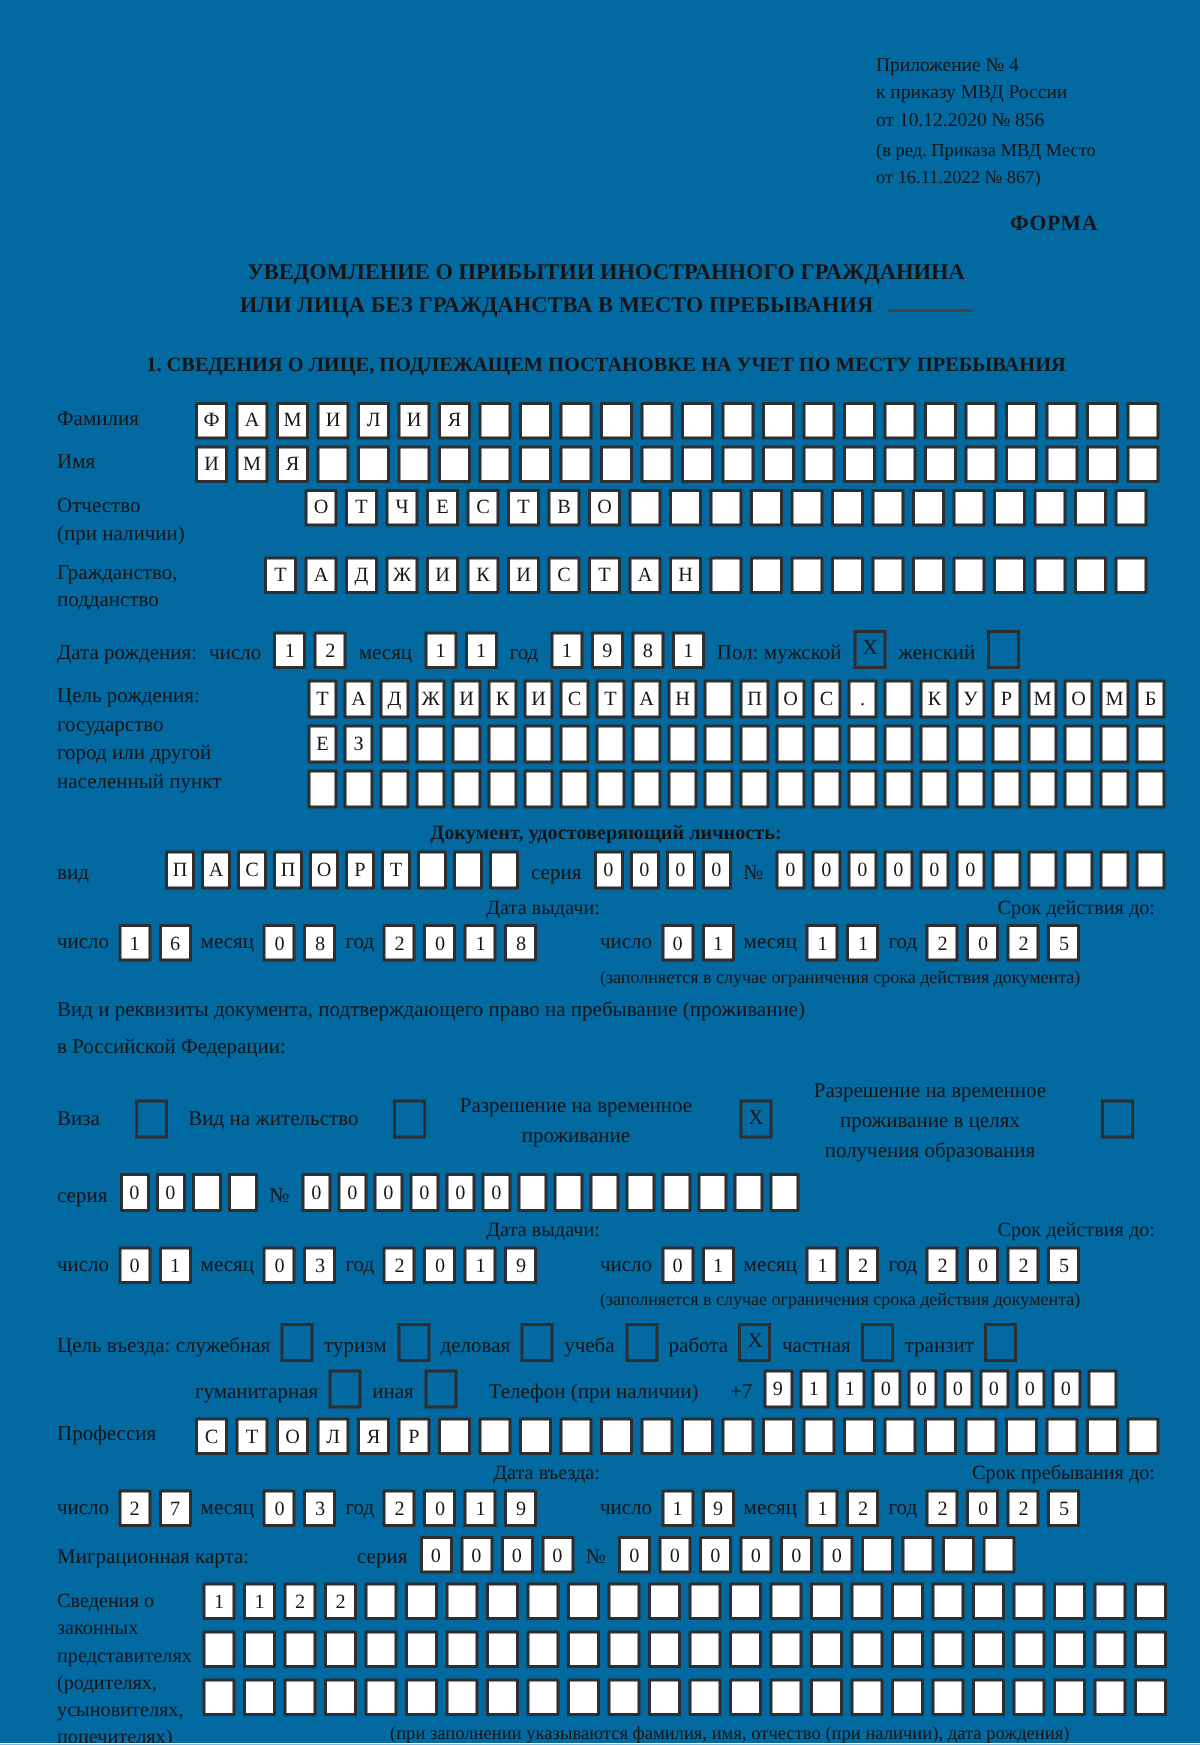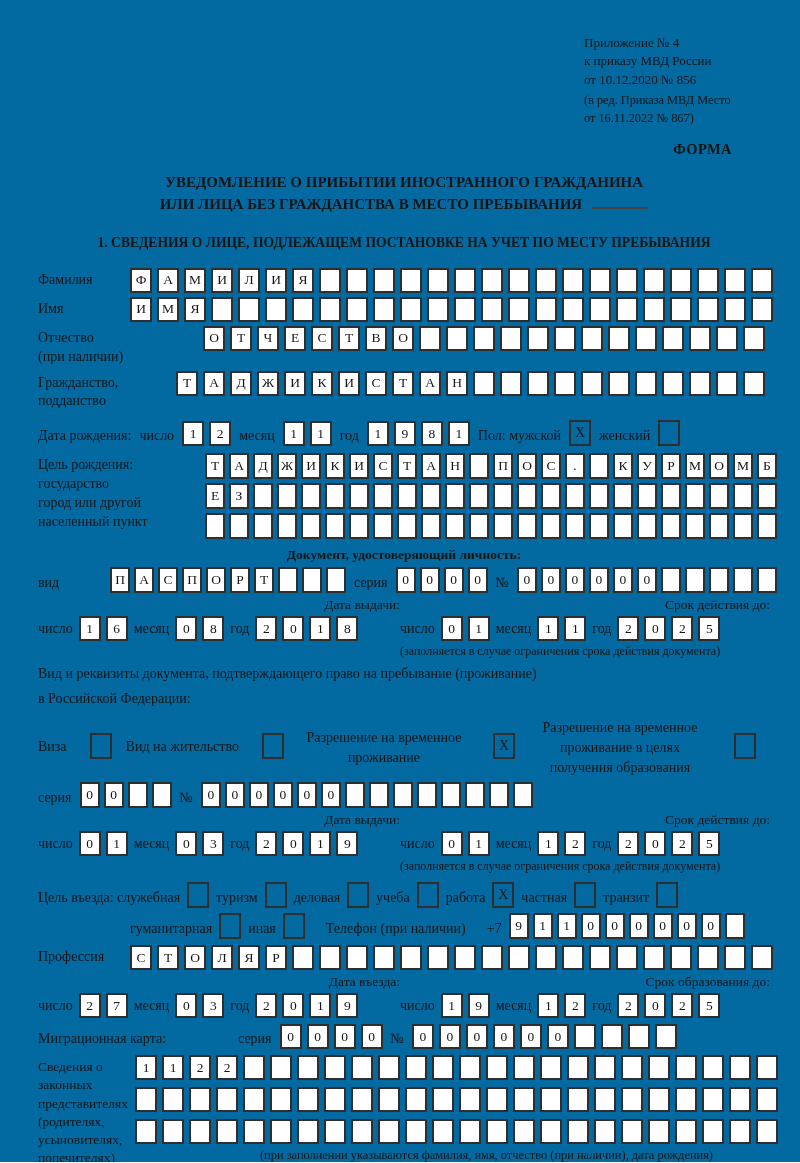--- a/index.html
+++ b/index.html
@@ -567,21 +567,21 @@
         <span>год</span>
         <div class="grid">
             <span class="cell">2</span>
             <span class="cell">0</span>
             <span class="cell">1</span>
             <span class="cell">9</span>
           </div>
       </div>
     </div>
     <div class="dp2">
-      <div class="dp-head">Срок образования до:</div>
+      <div class="dp-head">Срок пребывания до:</div>
       <div class="dp-row">
         <span>число</span>
         <div class="grid">
             <span class="cell">1</span>
             <span class="cell">9</span>
           </div>
         <span>месяц</span>
         <div class="grid">
             <span class="cell">1</span>
             <span class="cell">2</span>

